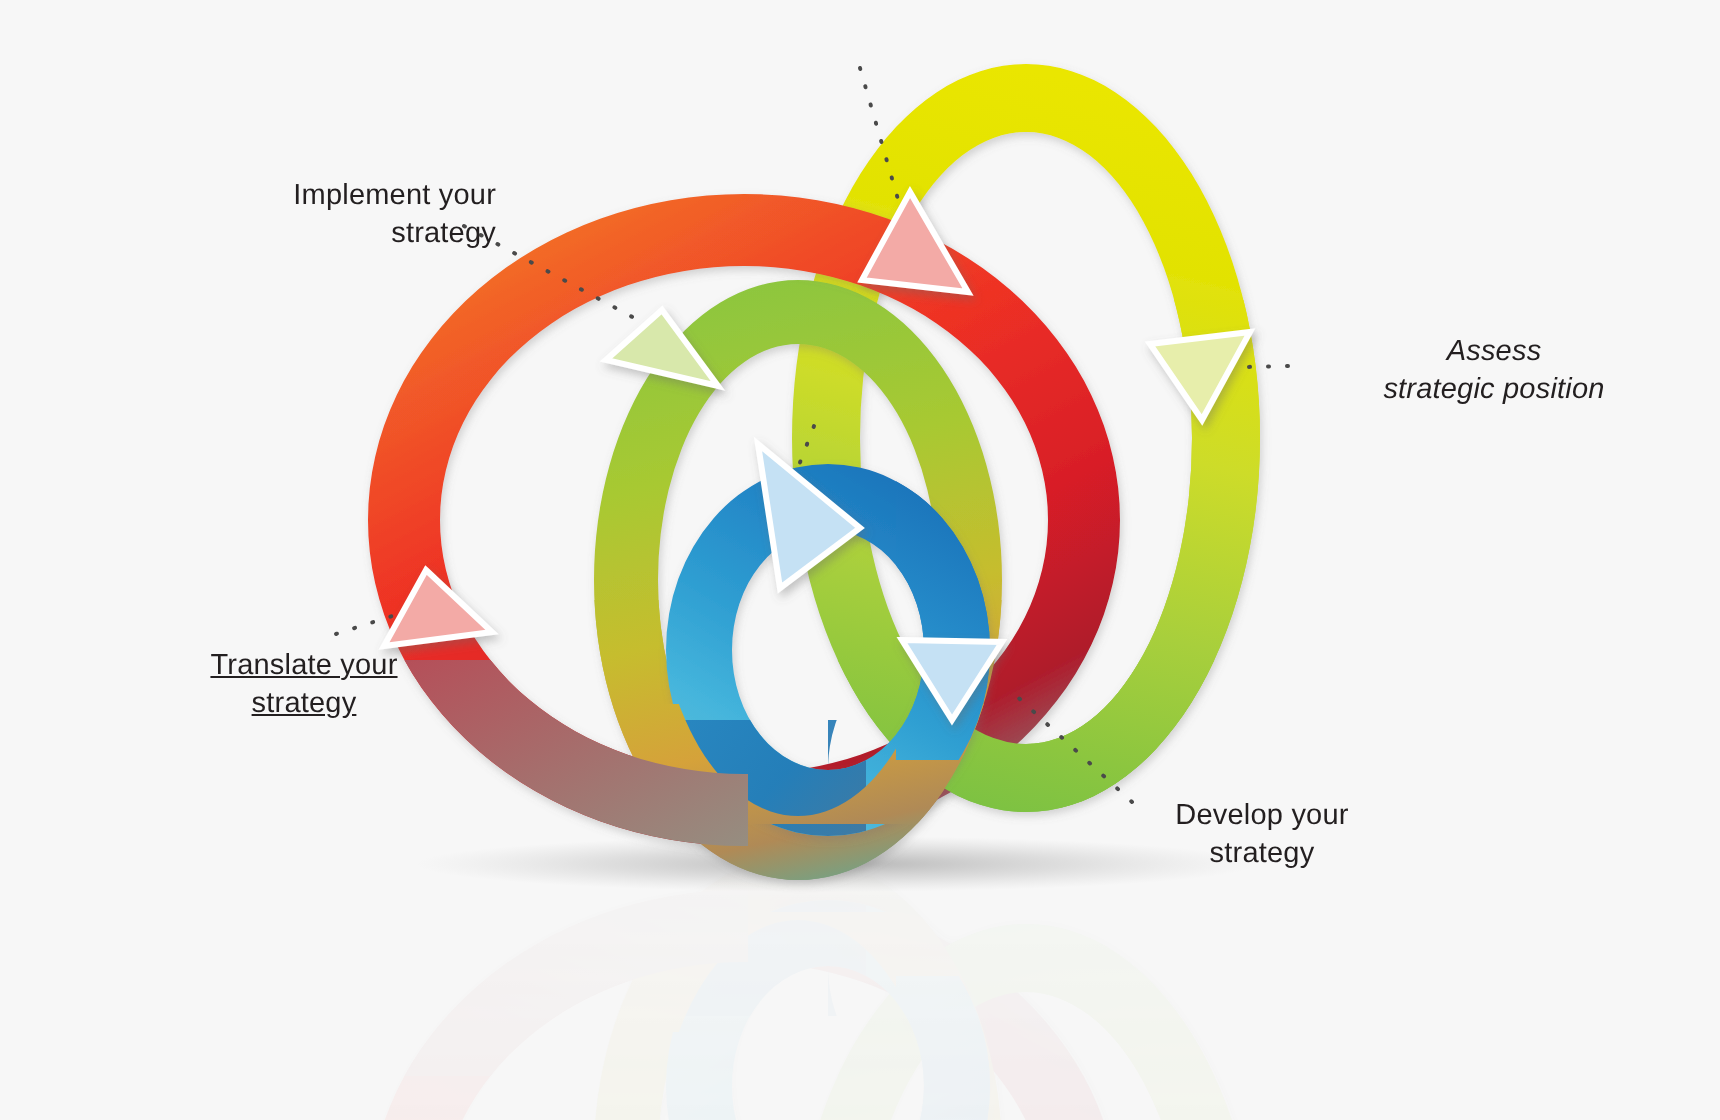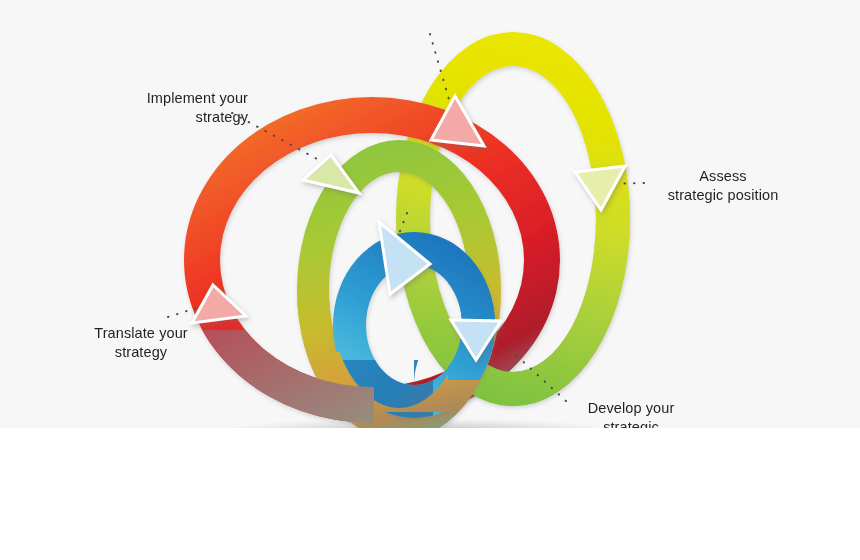--- a/index.html
+++ b/index.html
@@ -4,21 +4,21 @@
 <title>Strategy Cycle Diagram</title>
 <style>
   html, body {
     margin: 0;
     padding: 0;
     background: #ffffff;
   }
   #stage {
     position: relative;
     width: 860px;
-    height: 428px;
+    height: 560px;
     background: #f7f7f7;
     overflow: hidden;
     font-family: "Liberation Sans", sans-serif;
   }
   #diagram-svg {
     position: absolute;
     left: 0;
     top: 0;
     width: 860px;
     height: 560px;
@@ -31,22 +31,22 @@
     font-size: 14.5px;
     line-height: 19px;
     letter-spacing: 0.1px;
     white-space: pre-line;
     pointer-events: auto;
   }
   .label.align-right { text-align: right; }
   .label.align-center{ text-align: center; }
 
   #label-implement { left: 118px; top: 89px;  width: 130px; }
-  #label-assess    { left: 648px; top: 167px; width: 150px; }
-  #label-translate { left: 81px;  top: 324px; width: 120px; }
+  #label-assess    { left: 672px; top: 167px; width: 150px; font-style: italic; }
+  #label-translate { left: 92px;  top: 324px; width: 120px; text-decoration: underline; }
   #label-develop   { left: 566px; top: 399px; width: 130px; }
   #label-review    { left: 364px; top: 166px; width: 120px; }
 </style>
 </head>
 <body>
 
 <div id="stage" style="background: rgb(247, 247, 247);">
 
   <svg id="diagram-svg" viewBox="0 0 860 560" xmlns="http://www.w3.org/2000/svg">
     <defs>
@@ -327,16 +327,16 @@
   <div class="label align-right" id="label-implement" style="color: rgb(35, 31, 32);">Implement your
 strategy</div>
 
   <div class="label align-center" id="label-assess" style="color: rgb(35, 31, 32);">Assess
 strategic position</div>
 
   <div class="label align-center" id="label-translate" style="color: rgb(35, 31, 32);">Translate your
 strategy</div>
 
   <div class="label align-center" id="label-develop" style="color: rgb(35, 31, 32);">Develop your
-strategic</div>
+strategy</div>
 
 
 </div>
 
 </body></html>

